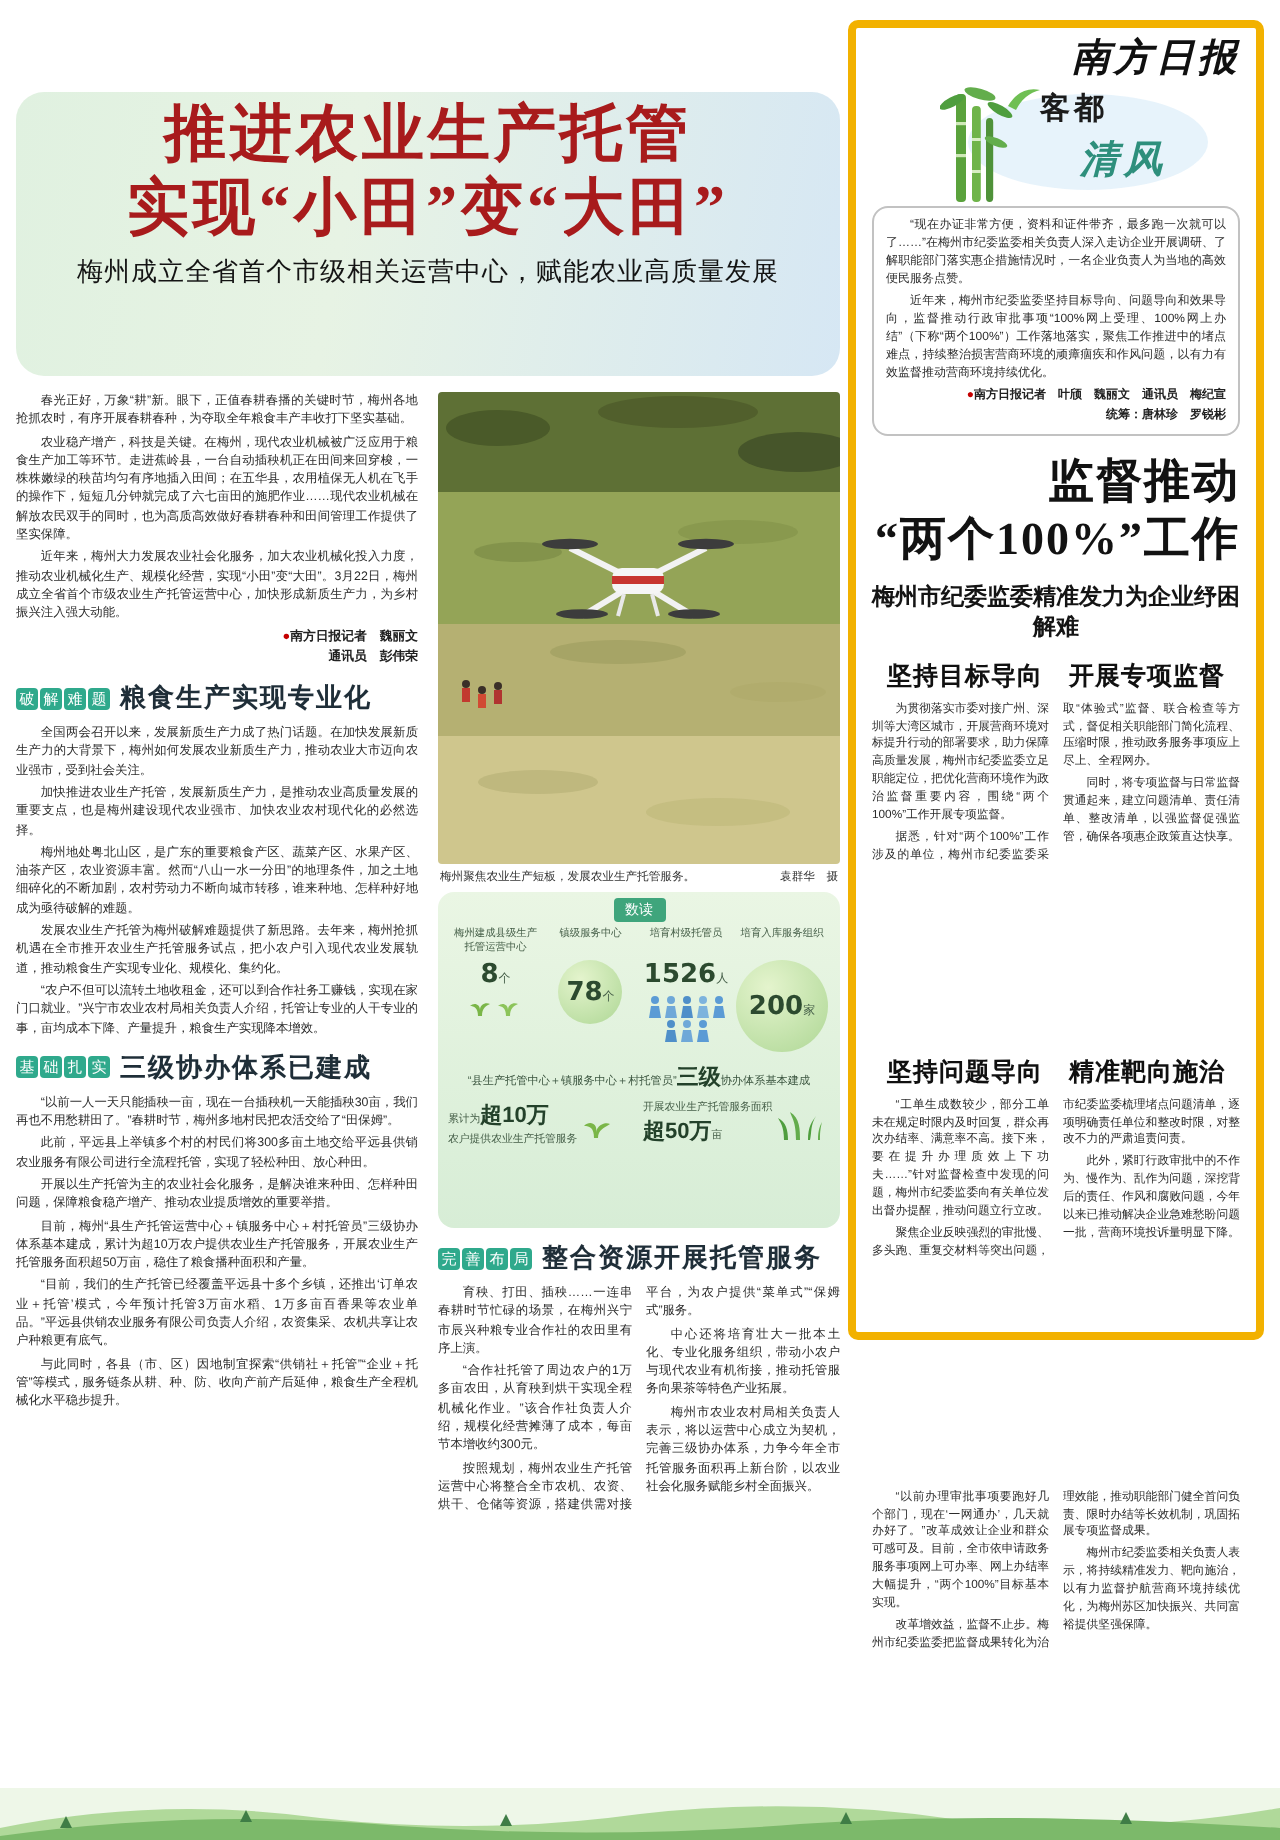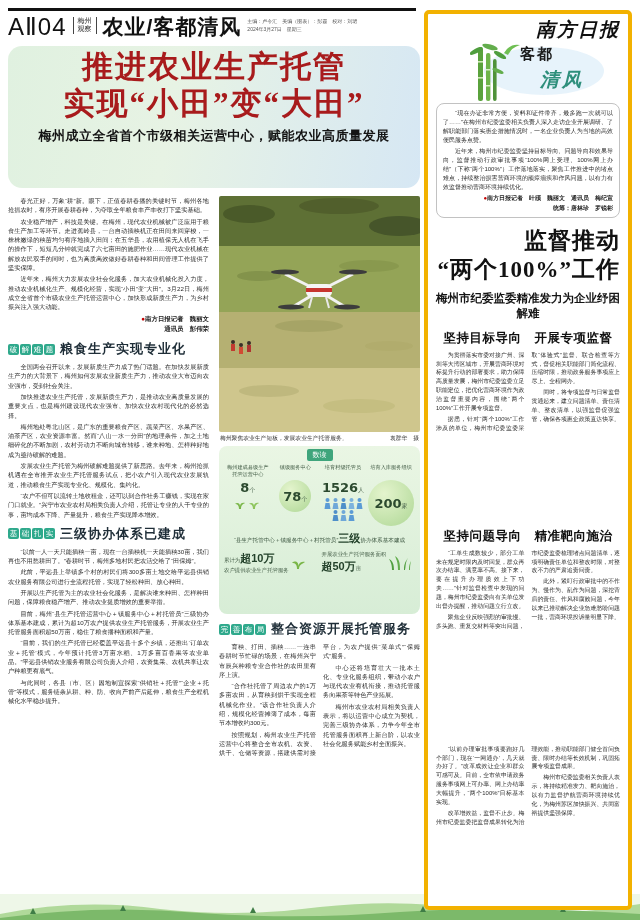--- a/index.html
+++ b/index.html
@@ -12,21 +12,21 @@
   .tabwrap{border-left:1px solid #444;border-right:1px solid #444;padding:0 4px;margin-top:2px;}
   .tabwrap div{font-size:7px;color:#222;line-height:1.2;}
   .ptitle{font-size:21px;font-weight:bold;color:#111;line-height:1;letter-spacing:1px;margin-top:1px;}
   .credits{font-size:5px;color:#555;line-height:1.5;margin-top:3px;}
   
   #leftart{position:absolute;left:8px;top:46px;width:412px;}
   .hlbox{height:142px;border-radius:14px;background:linear-gradient(100deg,#e0f1e0 0%,#e7f3e4 40%,#d6e7f4 100%);
          text-align:center;padding-top:2px;box-sizing:border-box;}
   .hl{font-family:"Liberation Serif","DejaVu Serif",serif;font-weight:bold;font-size:31px;
       color:#a81b1c;line-height:1.2;letter-spacing:2px;}
-  .deck{font-size:13px;font-weight:bold;color:#141414;margin-top:5px;letter-spacing:.5px;}
+  .deck{font-size:13px;font-weight:normal;color:#141414;margin-top:5px;letter-spacing:.5px;}
   .cols{display:flex;gap:10px;margin-top:8px;}
   .colL{width:201px;height:726px;overflow:hidden;}
   .colM{width:201px;height:726px;overflow:hidden;}
   .body p{margin:0 0 2px;font-size:6.2px;line-height:1.5;text-align:justify;text-indent:2em;color:#2c2c2c;}
   .byline{text-align:right;font-size:6.4px;font-weight:bold;color:#222;line-height:1.6;margin:2px 0 6px;}
   .dot{color:#c40000;}
   .sechdr{display:flex;align-items:center;gap:5px;margin:6px 0 4px;}
   .badge{display:flex;gap:1px;}
   .badge span{display:inline-block;width:11px;height:11px;background:#2fa98c;color:#fff;
               font-size:7.5px;line-height:11px;text-align:center;border-radius:2px;}
@@ -50,21 +50,21 @@
   .c-big{width:46px;height:46px;}
   .people{display:flex;flex-wrap:wrap;justify-content:center;gap:1px;margin-top:2px;width:46px;margin-left:auto;margin-right:auto;}
   .summary{font-size:5.6px;color:#3c5640;text-align:center;margin-top:5px;}
   .summary b{font-size:11px;color:#23412a;margin-top:48px;}
   .infobot{display:flex;margin-top:5px;gap:4px;}
   .infobot .half{flex:1;font-size:5.4px;color:#47604a;line-height:1.45;display:flex;gap:3px;align-items:center;}
   .bignum{font-size:11px;font-weight:bold;color:#23412a;}
   
   .colsbody{column-count:2;column-gap:7px;height:268px;overflow:hidden;}
   
-  #rightbox{position:absolute;left:424px;top:10px;width:208px;height:900px;box-sizing:border-box;
+  #rightbox{position:absolute;left:424px;top:10px;width:208px;height:660px;box-sizing:border-box;
             border:4px solid #f2b100;border-radius:5px;background:#fff;padding:6px 8px;z-index:2;}
   .masthead{text-align:right;font-family:"Liberation Serif","DejaVu Serif",serif;font-weight:bold;
             font-size:19px;color:#101010;font-style:italic;letter-spacing:2px;line-height:1;}
   .logo{position:relative;height:64px;margin-top:2px;}
   .logo .wash{position:absolute;left:48px;top:6px;width:120px;height:48px;background:#ddeefa;
               border-radius:50%;opacity:.7;}
   .logo .t1{position:absolute;left:84px;top:4px;font-family:"Liberation Serif",serif;font-weight:bold;
             font-size:15px;color:#1b1b1b;letter-spacing:2px;}
   .logo .t2{position:absolute;left:104px;top:26px;font-family:Liberation Sans, sans-serif;font-weight:bold;
             font-style:italic;font-size:19px;color:#2e8f7c;letter-spacing:3px;}
@@ -79,32 +79,20 @@
   .rbody p{margin:0 0 2px;font-size:5.9px;line-height:1.5;text-align:justify;text-indent:2em;color:#2c2c2c;}
   .h1x{height:168px;} .h2x{height:196px;} .h3x{height:158px;}
   
   #footer{position:absolute;left:0;bottom:0;width:640px;height:26px;z-index:1;}
 </style>
 </head>
 <body>
 
 <div id="page">
 
-  <div id="hdr">
-    <div class="edition">AⅡ04</div>
-    <div class="tabwrap">
-      <div>梅州</div>
-      <div>观察</div>
-    </div>
-    <div class="ptitle">农业/客都清风</div>
-    <div class="credits">
-      <div>主编：卢令汇　美编（图表）：彭霞　校对：刘珺</div>
-      <div>2024年3月27日　星期三</div>
-    </div>
-  </div>
 
   <div id="leftart">
     <div class="hlbox">
       <div class="hl">推进农业生产托管</div>
       <div class="hl">实现“小田”变“大田”</div>
       <div class="deck">梅州成立全省首个市级相关运营中心，赋能农业高质量发展</div>
     </div>
 
     <div class="cols">
 

